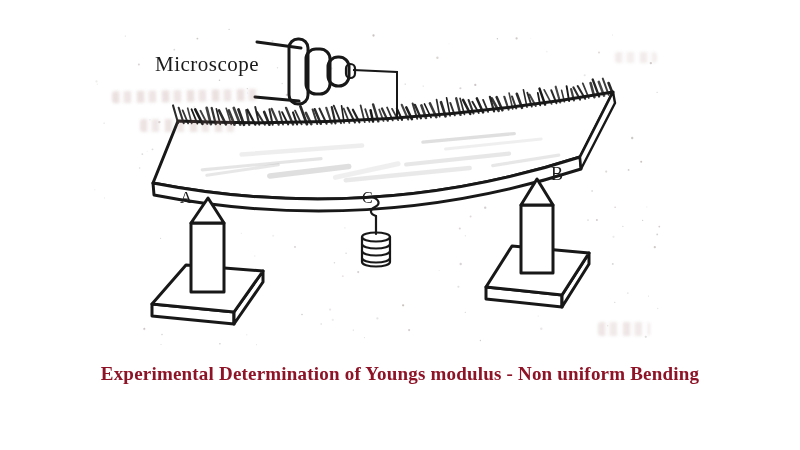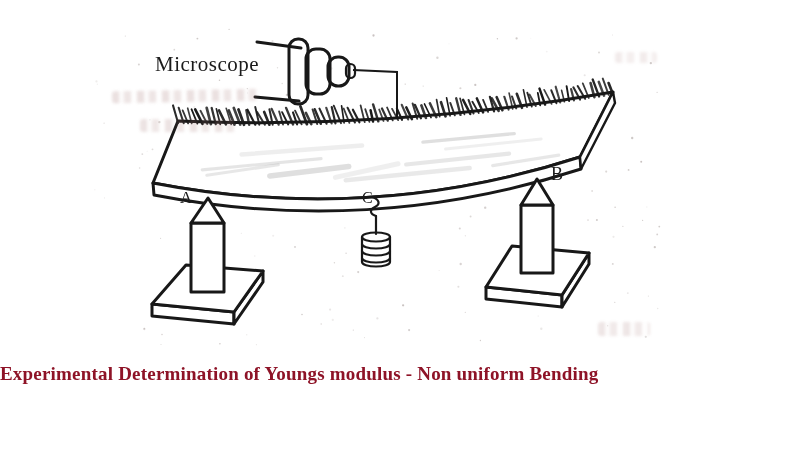--- a/index.html
+++ b/index.html
@@ -4,21 +4,21 @@
 <style>
   html,body{margin:0;padding:0;background:#ffffff;}
   .page{position:relative;width:712px;height:450px;background:#ffffff;overflow:hidden;
         font-family:"Liberation Serif","DejaVu Serif",serif;}
   .diagram-svg{position:absolute;left:0;top:0;}
   .lbl{position:absolute;color:#1b1b1b;white-space:nowrap;}
   .lbl-microscope{left:155px;top:52px;font-size:21px;letter-spacing:0.5px;}
   .lbl-a{left:180px;top:188px;font-size:17px;}
   .lbl-b{left:551px;top:164px;font-size:18px;}
   .lbl-c{left:362px;top:189px;font-size:16px;}
-  .caption{position:absolute;left:0;top:363px;width:800px;
+  .caption{position:absolute;left:0;top:363px;width:800px;text-align:center;
            font-weight:bold;font-size:19px;color:#8e1327;letter-spacing:0.2px;}
   .smudge{position:absolute;border-radius:3px;filter:blur(1.6px);
           background:repeating-linear-gradient(90deg,
             rgba(163,116,114,0.40) 0 7px, rgba(163,116,114,0.06) 7px 12px,
             rgba(163,116,114,0.34) 12px 19px, rgba(163,116,114,0.02) 19px 25px);}
   .smudge-1{left:112px;top:90px;width:150px;height:12px;transform:rotate(-1deg);opacity:.55;}
   .smudge-2{left:140px;top:119px;width:95px;height:13px;opacity:.5;}
   .smudge-3{left:615px;top:52px;width:42px;height:11px;opacity:.35;}
   .smudge-4{left:598px;top:322px;width:52px;height:14px;opacity:.45;}
 </style>

